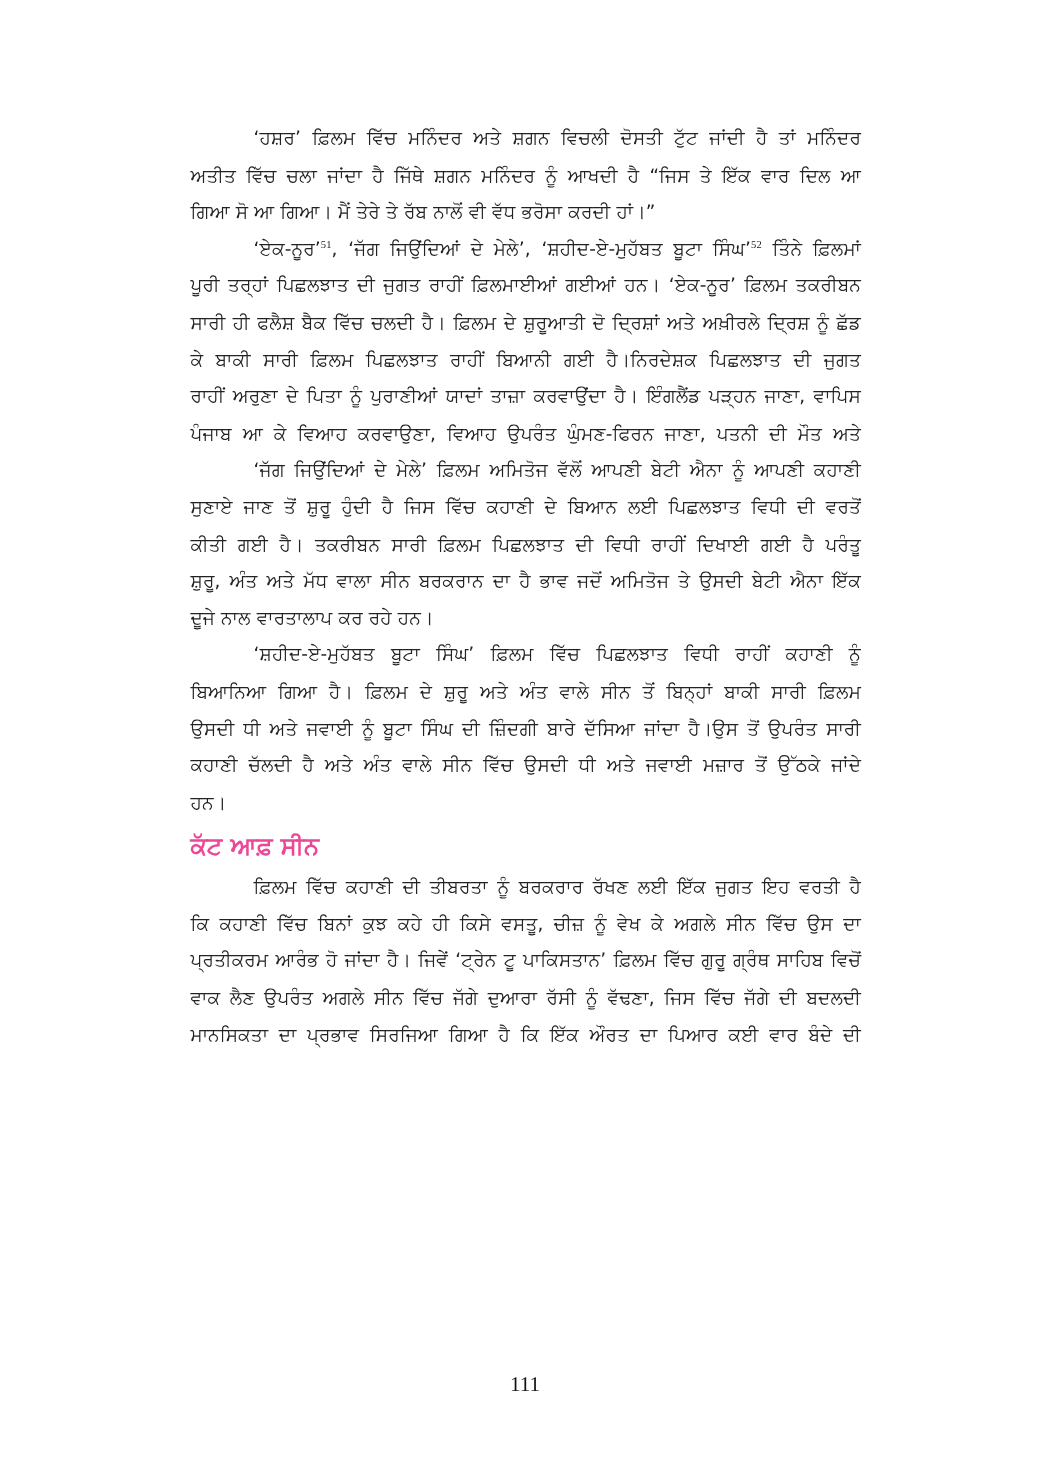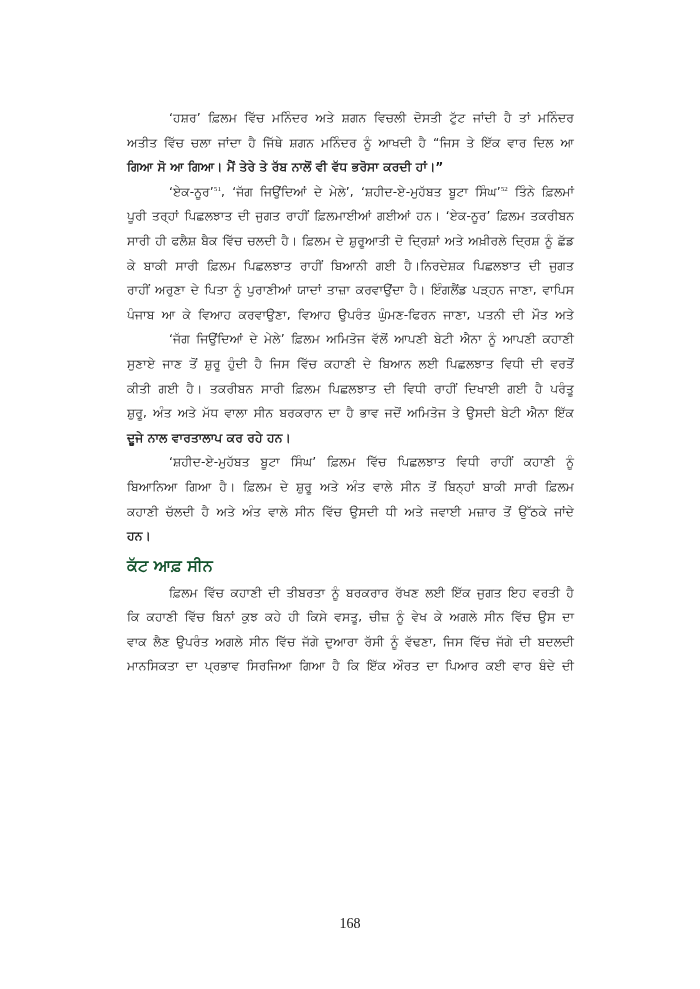--- a/index.html
+++ b/index.html
@@ -1,24 +1,24 @@
 <!DOCTYPE html>
 <html><head>
 <meta charset="utf-8">
 <style>
   html, body { margin: 0; padding: 0; background: #ffffff; }
   body { width: 700px; height: 989px; position: relative; overflow: hidden;
          font-family: "DejaVu Sans", sans-serif; color: #222; }
-  .page { position: absolute; left: 127px; top: 106px; width: 447px; }
+  .page { position: absolute; left: 127px; top: 80px; width: 447px; }
   .line { font-size: 12.3px; line-height: 24.6px; height: 24.6px; white-space: nowrap;
           text-align: justify; text-align-last: justify; letter-spacing: 0.1px; }
   .line.indent { padding-left: 42px; }
-  .line.last { text-align-last: left; font-weight: bold; }
+  .line.last { text-align-last: left; }
   .heading { font-size: 16px; font-weight: bold; height: 30px; line-height: 30px;
-             margin-top: 2px; color: #14532d; }
+             margin-top: 2px; color: #ec4899; }
   sup { font-size: 7px; line-height: 0; vertical-align: super; font-family: "Liberation Serif", serif; margin-top: 20px; }
   .pagenum { position: absolute; top: 916px; left: 0; width: 700px; text-align: center;
              font-family: "Liberation Serif", serif; font-size: 14px; color: #111; }
 </style>
 </head>
 <body>
 
 <div class="page">
 
   <div>
@@ -40,27 +40,29 @@
     <div class="line indent">‘ਜੱਗ ਜਿਉਂਦਿਆਂ ਦੇ ਮੇਲੇ’ ਫ਼ਿਲਮ ਅਮਿਤੋਜ ਵੱਲੋਂ ਆਪਣੀ ਬੇਟੀ ਐਨਾ ਨੂੰ ਆਪਣੀ ਕਹਾਣੀ</div>
     <div class="line">ਸੁਣਾਏ ਜਾਣ ਤੋਂ ਸ਼ੁਰੂ ਹੁੰਦੀ ਹੈ ਜਿਸ ਵਿੱਚ ਕਹਾਣੀ ਦੇ ਬਿਆਨ ਲਈ ਪਿਛਲਝਾਤ ਵਿਧੀ ਦੀ ਵਰਤੋਂ</div>
     <div class="line">ਕੀਤੀ ਗਈ ਹੈ। ਤਕਰੀਬਨ ਸਾਰੀ ਫ਼ਿਲਮ ਪਿਛਲਝਾਤ ਦੀ ਵਿਧੀ ਰਾਹੀਂ ਦਿਖਾਈ ਗਈ ਹੈ ਪਰੰਤੂ</div>
     <div class="line">ਸ਼ੁਰੂ, ਅੰਤ ਅਤੇ ਮੱਧ ਵਾਲਾ ਸੀਨ ਬਰਕਰਾਨ ਦਾ ਹੈ ਭਾਵ ਜਦੋਂ ਅਮਿਤੋਜ ਤੇ ਉਸਦੀ ਬੇਟੀ ਐਨਾ ਇੱਕ</div>
     <div class="line last">ਦੂਜੇ ਨਾਲ ਵਾਰਤਾਲਾਪ ਕਰ ਰਹੇ ਹਨ।</div>
   </div>
 
   <div>
     <div class="line indent">‘ਸ਼ਹੀਦ-ਏ-ਮੁਹੱਬਤ ਬੂਟਾ ਸਿੰਘ’ ਫ਼ਿਲਮ ਵਿੱਚ ਪਿਛਲਝਾਤ ਵਿਧੀ ਰਾਹੀਂ ਕਹਾਣੀ ਨੂੰ</div>
     <div class="line">ਬਿਆਨਿਆ ਗਿਆ ਹੈ। ਫ਼ਿਲਮ ਦੇ ਸ਼ੁਰੂ ਅਤੇ ਅੰਤ ਵਾਲੇ ਸੀਨ ਤੋਂ ਬਿਨ੍ਹਾਂ ਬਾਕੀ ਸਾਰੀ ਫ਼ਿਲਮ</div>
+    <div class="line">ਉਸਦੀ ਧੀ ਅਤੇ ਜਵਾਈ ਨੂੰ ਬੂਟਾ ਸਿੰਘ ਦੀ ਜ਼ਿੰਦਗੀ ਬਾਰੇ ਦੱਸਿਆ ਜਾਂਦਾ ਹੈ।ਉਸ ਤੋਂ ਉਪਰੰਤ ਸਾਰੀ</div>
     <div class="line">ਕਹਾਣੀ ਚੱਲਦੀ ਹੈ ਅਤੇ ਅੰਤ ਵਾਲੇ ਸੀਨ ਵਿੱਚ ਉਸਦੀ ਧੀ ਅਤੇ ਜਵਾਈ ਮਜ਼ਾਰ ਤੋਂ ਉੱਠਕੇ ਜਾਂਦੇ</div>
     <div class="line last">ਹਨ।</div>
   </div>
 
   <div class="heading">ਕੱਟ ਆਫ਼ ਸੀਨ</div>
 
   <div>
     <div class="line indent">ਫ਼ਿਲਮ ਵਿੱਚ ਕਹਾਣੀ ਦੀ ਤੀਬਰਤਾ ਨੂੰ ਬਰਕਰਾਰ ਰੱਖਣ ਲਈ ਇੱਕ ਜੁਗਤ ਇਹ ਵਰਤੀ ਹੈ</div>
     <div class="line">ਕਿ ਕਹਾਣੀ ਵਿੱਚ ਬਿਨਾਂ ਕੁਝ ਕਹੇ ਹੀ ਕਿਸੇ ਵਸਤੂ, ਚੀਜ਼ ਨੂੰ ਵੇਖ ਕੇ ਅਗਲੇ ਸੀਨ ਵਿੱਚ ਉਸ ਦਾ</div>
+    <div class="line">ਪ੍ਰਤੀਕਰਮ ਆਰੰਭ ਹੋ ਜਾਂਦਾ ਹੈ। ਜਿਵੇਂ ‘ਟ੍ਰੇਨ ਟੂ ਪਾਕਿਸਤਾਨ’ ਫ਼ਿਲਮ ਵਿੱਚ ਗੁਰੂ ਗ੍ਰੰਥ ਸਾਹਿਬ ਵਿਚੋਂ</div>
     <div class="line">ਵਾਕ ਲੈਣ ਉਪਰੰਤ ਅਗਲੇ ਸੀਨ ਵਿੱਚ ਜੱਗੇ ਦੁਆਰਾ ਰੱਸੀ ਨੂੰ ਵੱਢਣਾ, ਜਿਸ ਵਿੱਚ ਜੱਗੇ ਦੀ ਬਦਲਦੀ</div>
     <div class="line">ਮਾਨਸਿਕਤਾ ਦਾ ਪ੍ਰਭਾਵ ਸਿਰਜਿਆ ਗਿਆ ਹੈ ਕਿ ਇੱਕ ਔਰਤ ਦਾ ਪਿਆਰ ਕਈ ਵਾਰ ਬੰਦੇ ਦੀ</div>
   </div>
 </div>
 
-<div class="pagenum">168</div>
+<div class="pagenum">111</div>
 
 </body></html>

